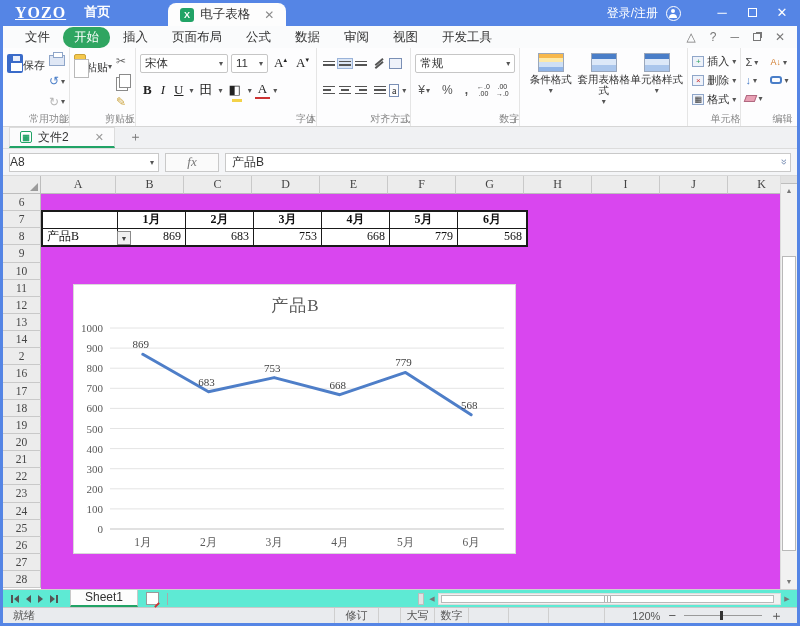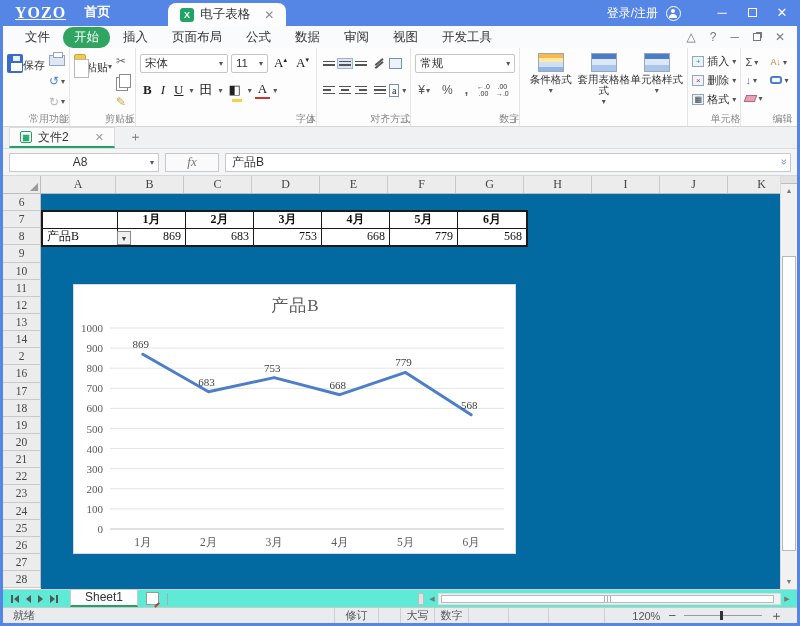--- a/index.html
+++ b/index.html
@@ -77,37 +77,37 @@
   
   .doctabs { height:22px; background:#f0f1f3; display:flex; align-items:flex-end; flex:0 0 22px; padding-left:6px; border-bottom:1px solid #dcdcdc; }
   .doctab { height:21px; background:#fbfbfc; border:1px solid #dcdcdc; border-bottom:2px solid #21A366; display:flex; align-items:center; padding:0 10px; font-size:12px; color:#333; }
   .doc-ico { width:12px; height:12px; border:1px solid #21A366; border-radius:2px; color:#21A366; font-size:8px; font-weight:bold; display:flex; align-items:center; justify-content:center; margin-right:6px; background:#fff; }
   .doctab-close { margin:0 0 0 26px; color:#999; font-size:11px; }
   .newtab { margin-left:14px; color:#777; font-size:13px; padding-bottom:2px; }
 
   
   .formulabar { height:27px; background:#f4f5f7; display:flex; align-items:center; flex:0 0 27px; padding:0 6px; border-bottom:1px solid #d8d8d8; gap:6px; }
   .namebox { width:150px; height:19px; background:#fff; border:1px solid #c9c9c9; display:flex; align-items:center; font-size:12px; color:#333; }
-  .namebox .nb-text { flex:1; text-align:center; }
+  .namebox .nb-text { flex:1; text-align:left; }
   .fxbtn { width:54px; height:19px; background:#fafafa; border:1px solid #c9c9c9; display:flex; align-items:flex-start; justify-content:center;
            font-family:"Liberation Serif",serif; font-style:italic; font-size:13px; color:#777; }
   .fml { flex:1; height:19px; background:#fff; border:1px solid #c9c9c9; display:flex; align-items:center; font-size:12px; color:#333; padding-left:6px; position:relative; }
   .fml-expand { position:absolute; right:4px; color:#7a8fb5; font-size:11px; transform:rotate(-90deg); }
 
   
   .grid { flex:1; position:relative; background:#fff; overflow:hidden; }
   .gheader { position:absolute; left:0; top:0; right:17px; height:18px; display:flex; }
   .corner { width:38px; height:18px; background:#ececec; border-right:1px solid #bdbdbd; border-bottom:1px solid #bdbdbd; position:relative; flex:0 0 38px; }
   .corner i { position:absolute; right:2px; bottom:2px; width:0; height:0; border-left:8px solid transparent; border-bottom:8px solid #9b9b9b; }
   .colhead { height:18px; background:#ececec; border-right:1px solid #c9c9c9; border-bottom:1px solid #bdbdbd;
              font-family:"Liberation Serif",serif; font-size:12px; color:#444; display:flex; align-items:center; justify-content:center; flex:0 0 auto; }
   .rowheads { position:absolute; left:0; top:18px; bottom:0; width:38px; }
   .rowhead { height:17.15px; background:#ececec; border-right:1px solid #bdbdbd; border-bottom:1px solid #c9c9c9;
              font-family:"Liberation Serif",serif; font-size:11.5px; color:#444; display:flex; align-items:center; justify-content:center; }
-  .cells { position:absolute; left:38px; top:18px; right:17px; bottom:0; background:#0369a1; overflow:hidden; }
+  .cells { position:absolute; left:38px; top:18px; right:17px; bottom:0; background:#d946ef; overflow:hidden; }
 
   .datatable { position:absolute; left:0; top:16px; border:2px solid #1a1a1a; background:#fff; }
   .dtr { display:flex; }
   .dtc { height:16.5px; border-right:1px solid #1a1a1a; font-family:"Liberation Serif",serif; font-size:12px; color:#111;
          display:flex; align-items:center; flex:0 0 auto; }
   .dtr.hdr .dtc { border-bottom:1px solid #1a1a1a; font-weight:bold; justify-content:center; }
   .dtc.lastc { border-right:none; }
   .dtc.num { justify-content:flex-end; padding-right:4px; }
   .dtc.lbl { padding-left:4px; justify-content:flex-start; }
   .a8-dd { position:absolute; left:76px; top:37px; width:14px; height:14px; background:#f0f0f0; border:1px solid #8a8a8a;

